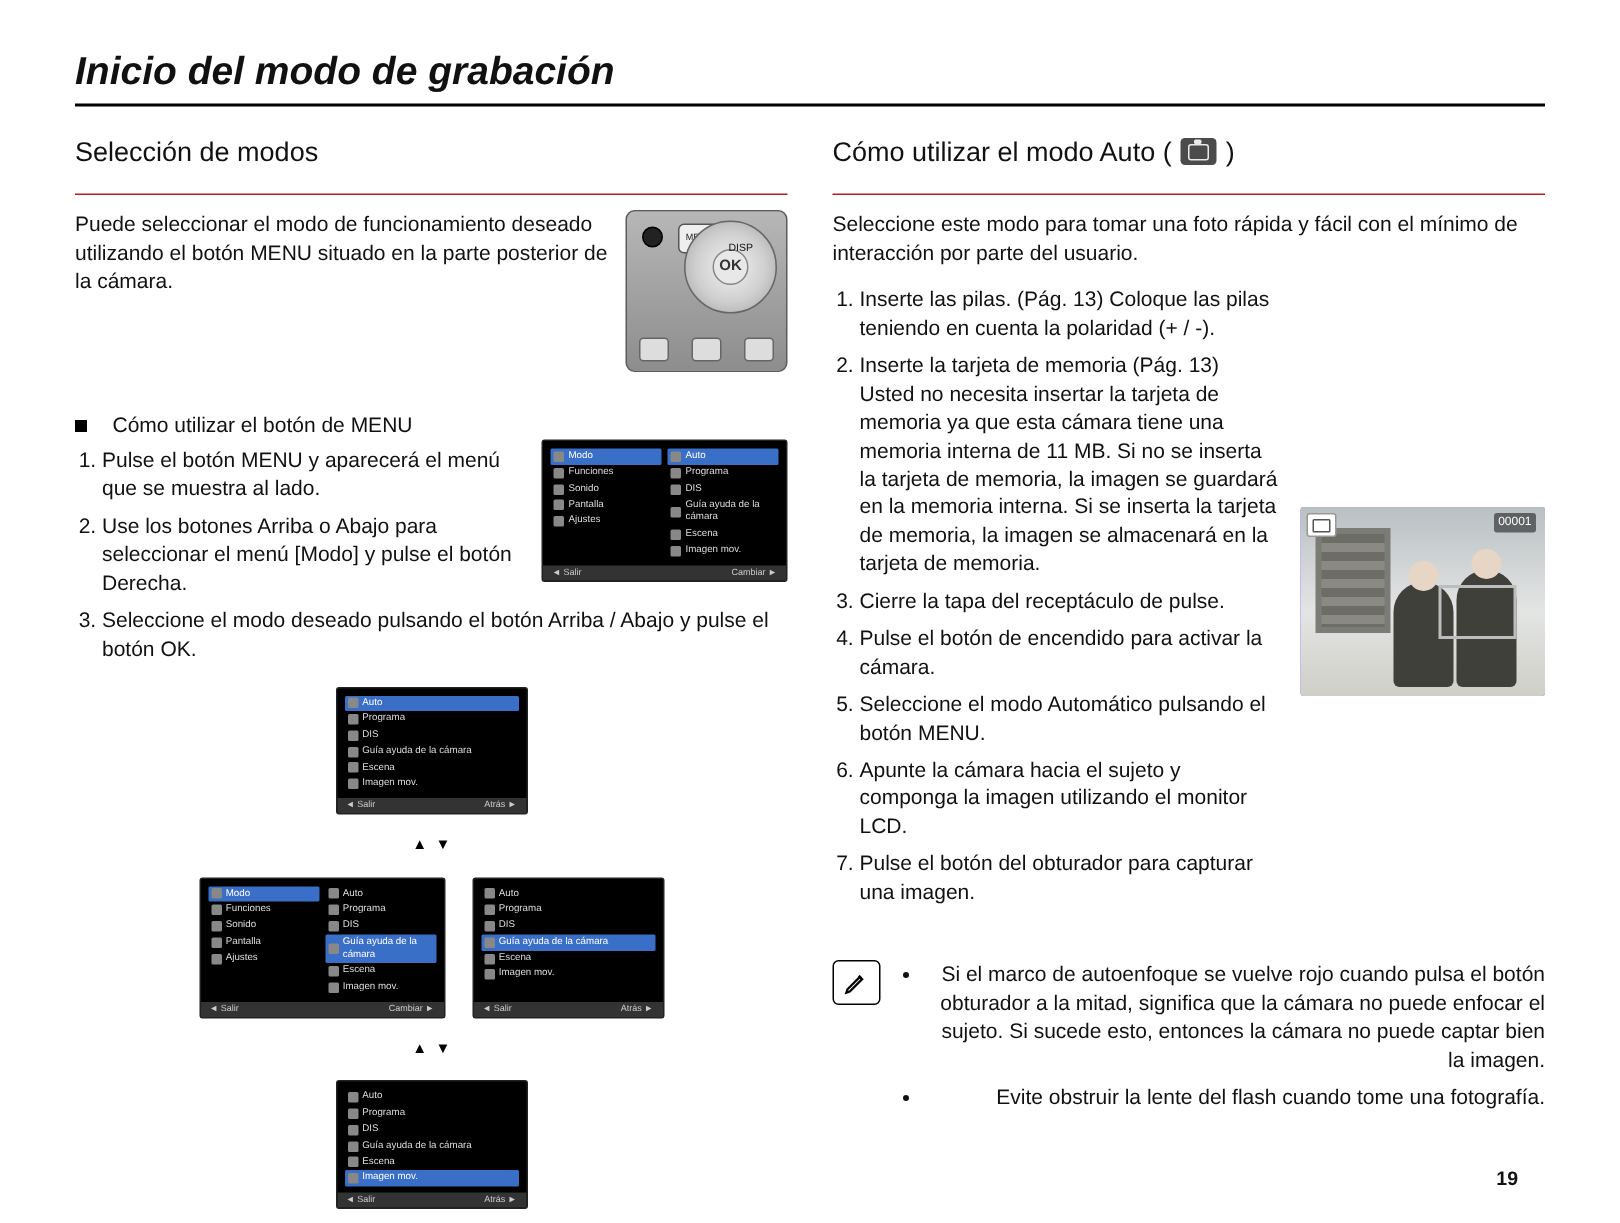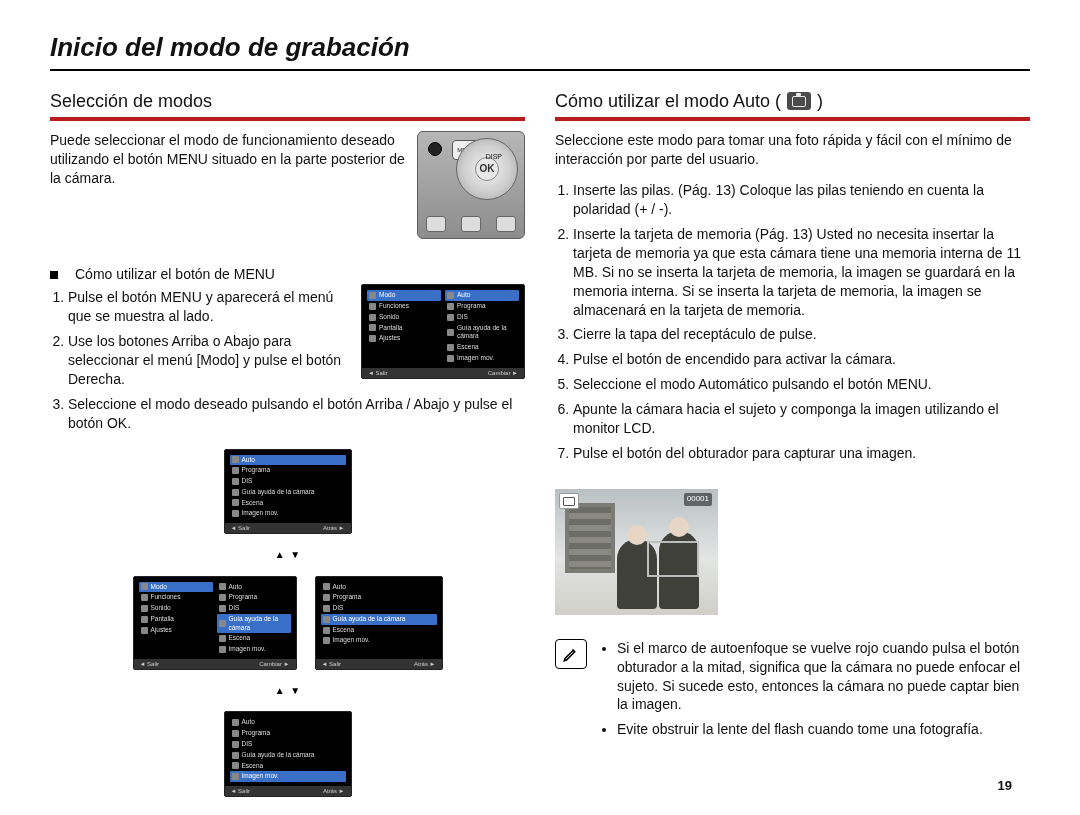--- a/index.html
+++ b/index.html
@@ -30,22 +30,22 @@
     display: flex;
     gap: 30px;
   }
   .col {
     flex: 1 1 0;
     min-width: 0;
   }
   .section-heading {
     font-size: 18px;
     font-weight: 500;
-    border-bottom: 4px solid #b91c1c;
-    padding-bottom: 4px;
+    border-bottom: 1px solid #b91c1c;
+    padding-bottom: 16px;
     margin: 0 0 10px 0;
     display: flex;
     align-items: center;
     gap: 6px;
   }
   .intro-block {
     display: flex;
     align-items: flex-start;
     margin-bottom: 26px;
   }
@@ -191,23 +191,23 @@
   }
   .note-box{
     display:flex; align-items:flex-start; gap:12px; margin-top:24px;
   }
   .note-icon{
     width:30px;height:28px;border:1.5px solid #000;border-radius:4px;
     display:flex;align-items:center;justify-content:center;flex:0 0 auto;
   }
   .note-icon svg{width:18px;height:18px;}
   .note-list{list-style:disc; padding-left:18px; margin:0;}
-  .note-list li{margin-bottom:6px;}
-
-  .right-wrap { display:flex; gap:14px; align-items:flex-start; margin-top:4px;flex-direction:column;}
+  .note-list li{margin-bottom:6px;text-align:right;}
+
+  .right-wrap { display:flex; gap:14px; align-items:center; margin-top:4px;}
   .right-wrap .txt { flex:1; }
 </style>
 </head>
 <body>
 
 <div class="page">
   <h1 class="page-title">Inicio del modo de grabación</h1>
 
   <div class="columns">
 

